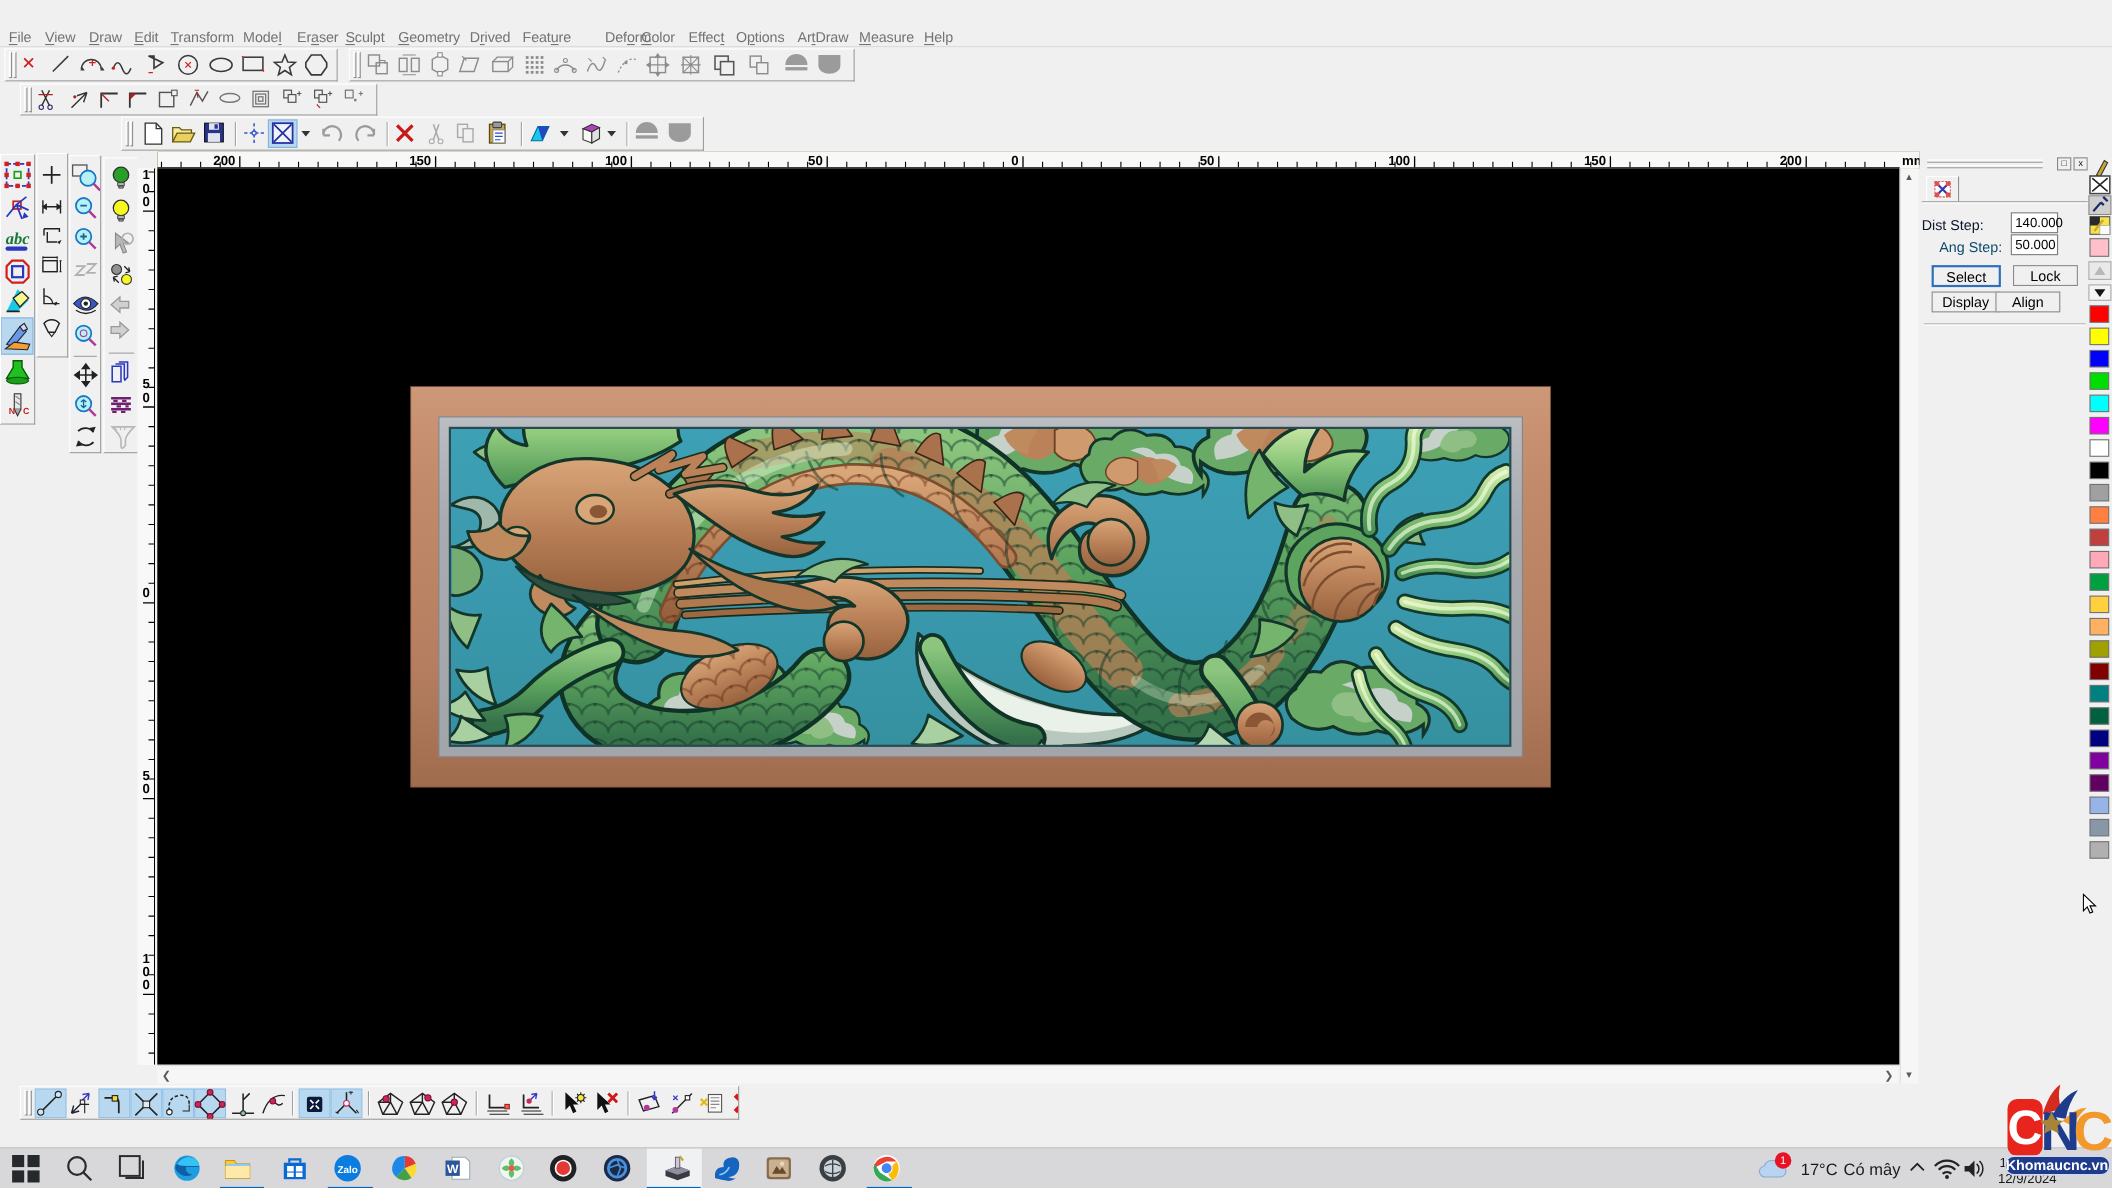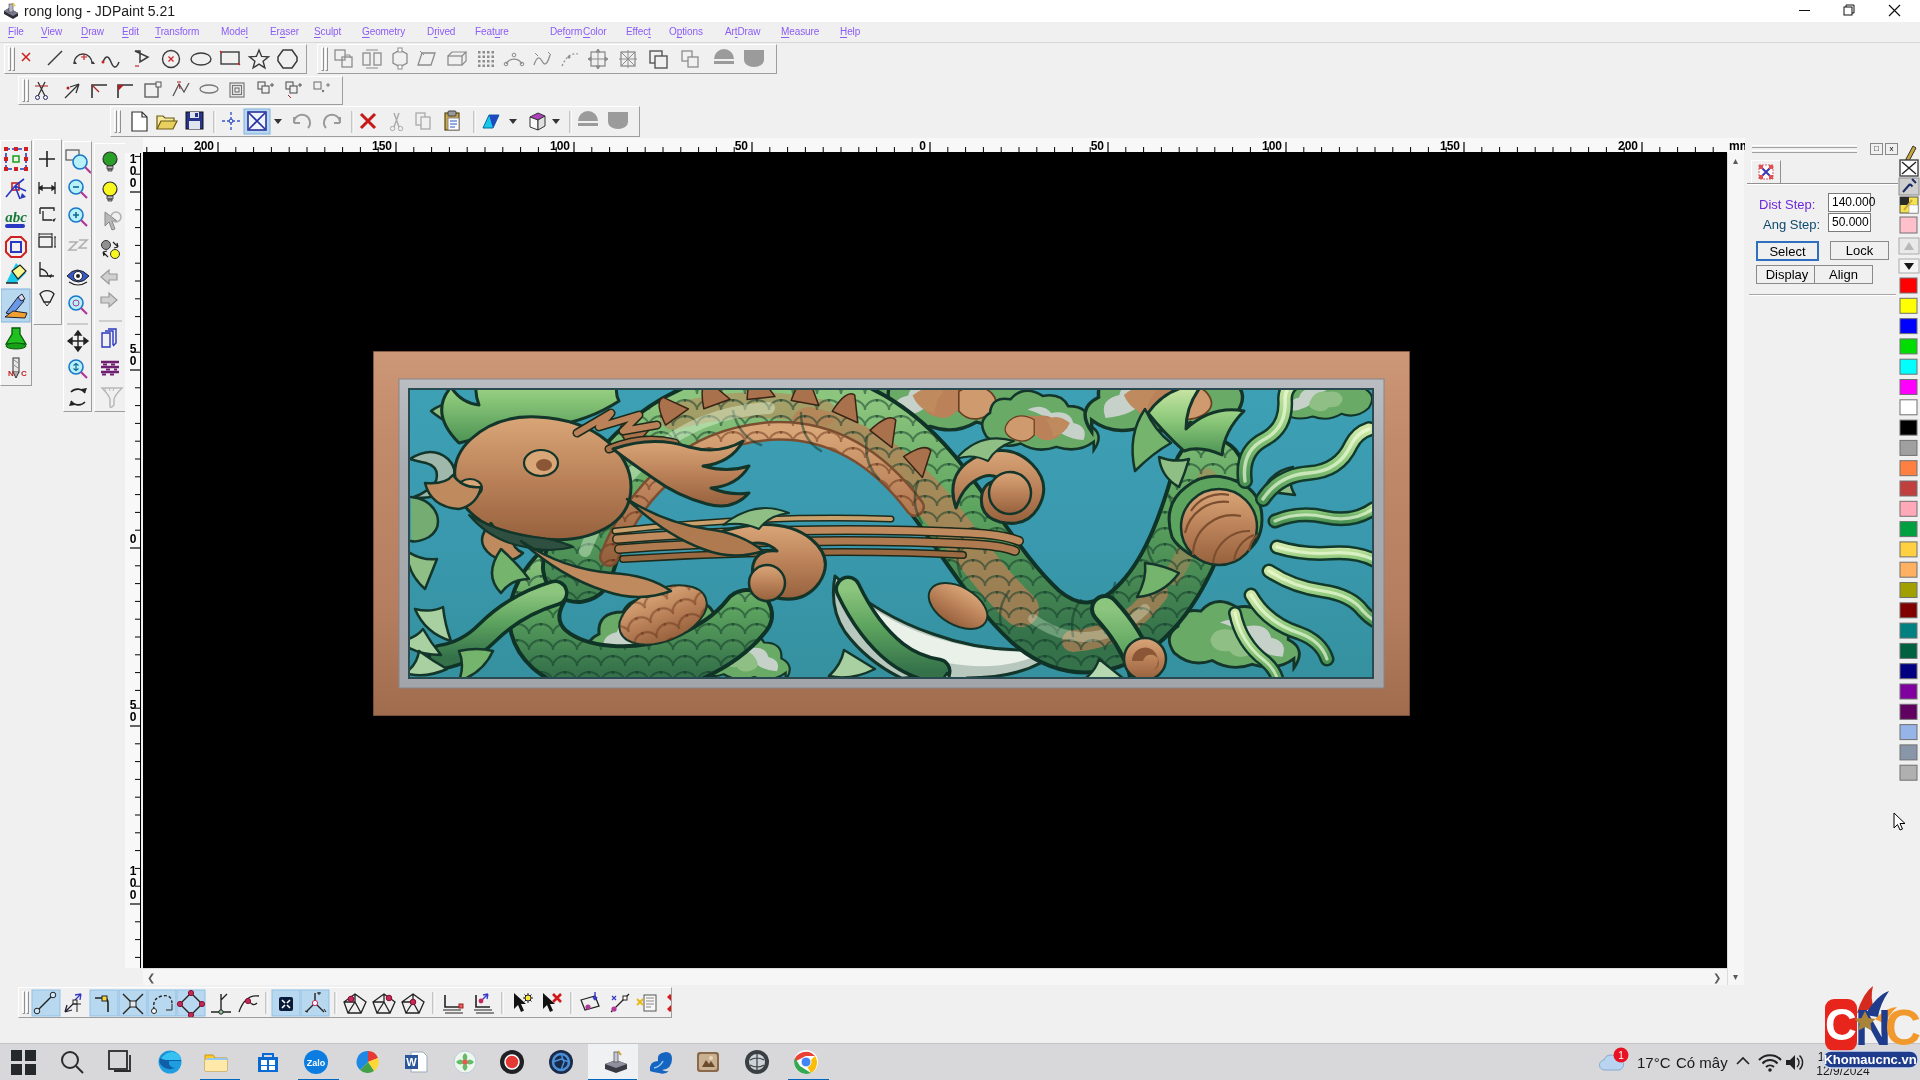--- a/index.html
+++ b/index.html
@@ -4,21 +4,21 @@
 <style>
 * { margin:0; padding:0; box-sizing:border-box; }
 html,body { width:1920px; height:1080px; overflow:hidden; font-family:"Liberation Sans", sans-serif; background:#f0f0f0; }
 .abs { position:absolute; }
 #page { position:relative; width:1920px; height:1080px; background:#f0f0f0; }
 
 #titlebar { left:0; top:0; width:1920px; height:22px; background:#ffffff; }
 #titletext { left:24px; top:3px; font-size:14px; color:#1b1b1b; }
 
 #menubar { left:0; top:22px; width:1920px; height:21px; background:#f0f0f0; border-bottom:1px solid #d7d7d7; }
-.mi { position:absolute; top:4px; font-size:10px; color:#8b5cf6; letter-spacing:-0.1px; }
+.mi { position:absolute; top:4px; font-size:13px; color:#737373; letter-spacing:-0.1px; }
 .mi u { text-decoration-thickness:1px; text-underline-offset:2px; }
 
 .tbpanel { position:absolute; background:#f0f0f0; border-top:1px solid #ffffff; border-left:1px solid #ffffff; border-right:1px solid #9d9d9d; border-bottom:1px solid #9d9d9d; }
 .grip { position:absolute; width:3px; background:#f0f0f0; border-top:1px solid #fff; border-left:1px solid #fff; border-right:1px solid #909090; border-bottom:1px solid #909090; }
 
 #tbrow1 { left:0; top:43px; width:1920px; height:33px; background:#f0f0f0; }
 #tbrow2 { left:0; top:76px; width:1920px; height:30px; background:#f0f0f0; }
 #tbrow3 { left:0; top:106px; width:1920px; height:32px; background:#f0f0f0; }
 
 #hruler { left:143px; top:138px; width:1602px; height:15px; background:#4d7c0f; }
@@ -41,36 +41,20 @@
 #btoolbar { left:18px; top:987px; width:654px; height:31px; background:#f0f0f0; border-top:1px solid #fff; border-left:1px solid #fff; border-right:1px solid #9d9d9d; border-bottom:1px solid #9d9d9d; }
 
 #statusbar { left:0; top:1019px; width:1920px; height:24px; background:#f0f0f0; border-top:1px solid #ffffff; }
 
 #taskbar { left:0; top:1043px; width:1920px; height:37px; background:#d8d8da; border-top:1px solid #c4c4c6; }
 </style>
 </head>
 <body>
 <div id="page">
 
-  <div class="abs" id="titlebar">
-    <svg class="abs" style="left:3px;top:3px" width="16" height="16" viewBox="0 0 16 16">
-      <polygon points="1,8 6,5 15,10 15,13 10,16 1,11" fill="#2e2e38"></polygon>
-      <polygon points="1,8 6,5 15,10 10,13" fill="#7a7a8c"></polygon>
-      <rect x="6" y="1" width="4" height="8" fill="#b8b8cc" stroke="#444" stroke-width="0.6"></rect>
-      <path d="M9 0 L12 3" stroke="#caa53a" stroke-width="1.6"></path>
-      <circle cx="11" cy="2" r="1.2" fill="#e8d060"></circle>
-    </svg>
-    <div class="abs" id="titletext">rong long - JDPaint 5.21</div>
-    <svg class="abs" style="left:1794px;top:0" width="120" height="22" viewBox="0 0 120 22">
-      <line x1="5" y1="10.5" x2="16" y2="10.5" stroke="#111" stroke-width="1"></line>
-      <rect x="50" y="7" width="8" height="8" fill="none" stroke="#111" stroke-width="1"></rect>
-      <path d="M52 7 V5 H60 V13 H58" fill="none" stroke="#111" stroke-width="1"></path>
-      <path d="M95 5 L106 16 M106 5 L95 16" stroke="#111" stroke-width="1.2"></path>
-    </svg>
-  </div>
 
   <div class="abs" id="menubar">
     <span class="mi" style="left:8px"><u>F</u>ile</span>
     <span class="mi" style="left:41px"><u>V</u>iew</span>
     <span class="mi" style="left:81px"><u>D</u>raw</span>
     <span class="mi" style="left:122px"><u>E</u>dit</span>
     <span class="mi" style="left:155px"><u>T</u>ransform</span>
     <span class="mi" style="left:221px">Mode<u>l</u></span>
     <span class="mi" style="left:270px">Er<u>a</u>ser</span>
     <span class="mi" style="left:314px"><u>S</u>culpt</span>
@@ -906,21 +890,21 @@
     <svg class="abs" style="left:11px;top:24px" width="16" height="16" viewBox="0 0 16 16">
       <rect x="1" y="1" width="14" height="14" fill="#fff" stroke="#d06060" stroke-dasharray="2 1"></rect>
       <path d="M3 3 L13 13 M13 3 L3 13" stroke="#3a3ab0" stroke-width="2"></path>
       <rect x="1" y="1" width="4" height="4" fill="#e05050"></rect>
         <rect x="11" y="1" width="4" height="4" fill="#e05050"></rect>
       <rect x="1" y="11" width="4" height="4" fill="#e05050"></rect>
         <rect x="11" y="11" width="4" height="4" fill="#e05050"></rect>
     </svg>
     <div class="abs" style="left:0px;top:43px;width:151px;height:1px;background:#909090"></div>
     <div class="abs" style="left:0px;top:44px;width:151px;height:1px;background:#ffffff"></div>
-    <div class="abs" style="left:12px;top:57px;font-size:13px;color:#6d28d9">Dist Step:</div>
+    <div class="abs" style="left:0;top:57px;font-size:13px;color:#0f172a">Dist Step:</div>
     <div class="field" style="left:81px;top:53px;width:43px;height:19px;line-height:17px">140.000</div>
     <div class="abs" style="left:16px;top:77px;font-size:13px;color:#0c4a6e">Ang Step:</div>
     <div class="field" style="left:81px;top:73px;width:43px;height:19px;line-height:17px">50.000</div>
     <div class="btn" style="left:9px;top:101px;width:63px;height:20px;line-height:18px;border:2px solid #2f6fbd">Select</div>
     <div class="btn" style="left:83px;top:101px;width:59px;height:19px;line-height:17px">Lock</div>
     <div class="btn" style="left:9px;top:125px;width:62px;height:19px;line-height:17px">Display</div>
     <div class="btn" style="left:67px;top:125px;width:59px;height:19px;line-height:17px">Align</div>
     <div class="abs" style="left:2px;top:154px;width:147px;height:1px;background:#a8a8a8"></div>
     <div class="abs" style="left:2px;top:155px;width:147px;height:1px;background:#ffffff"></div>
   </div>

